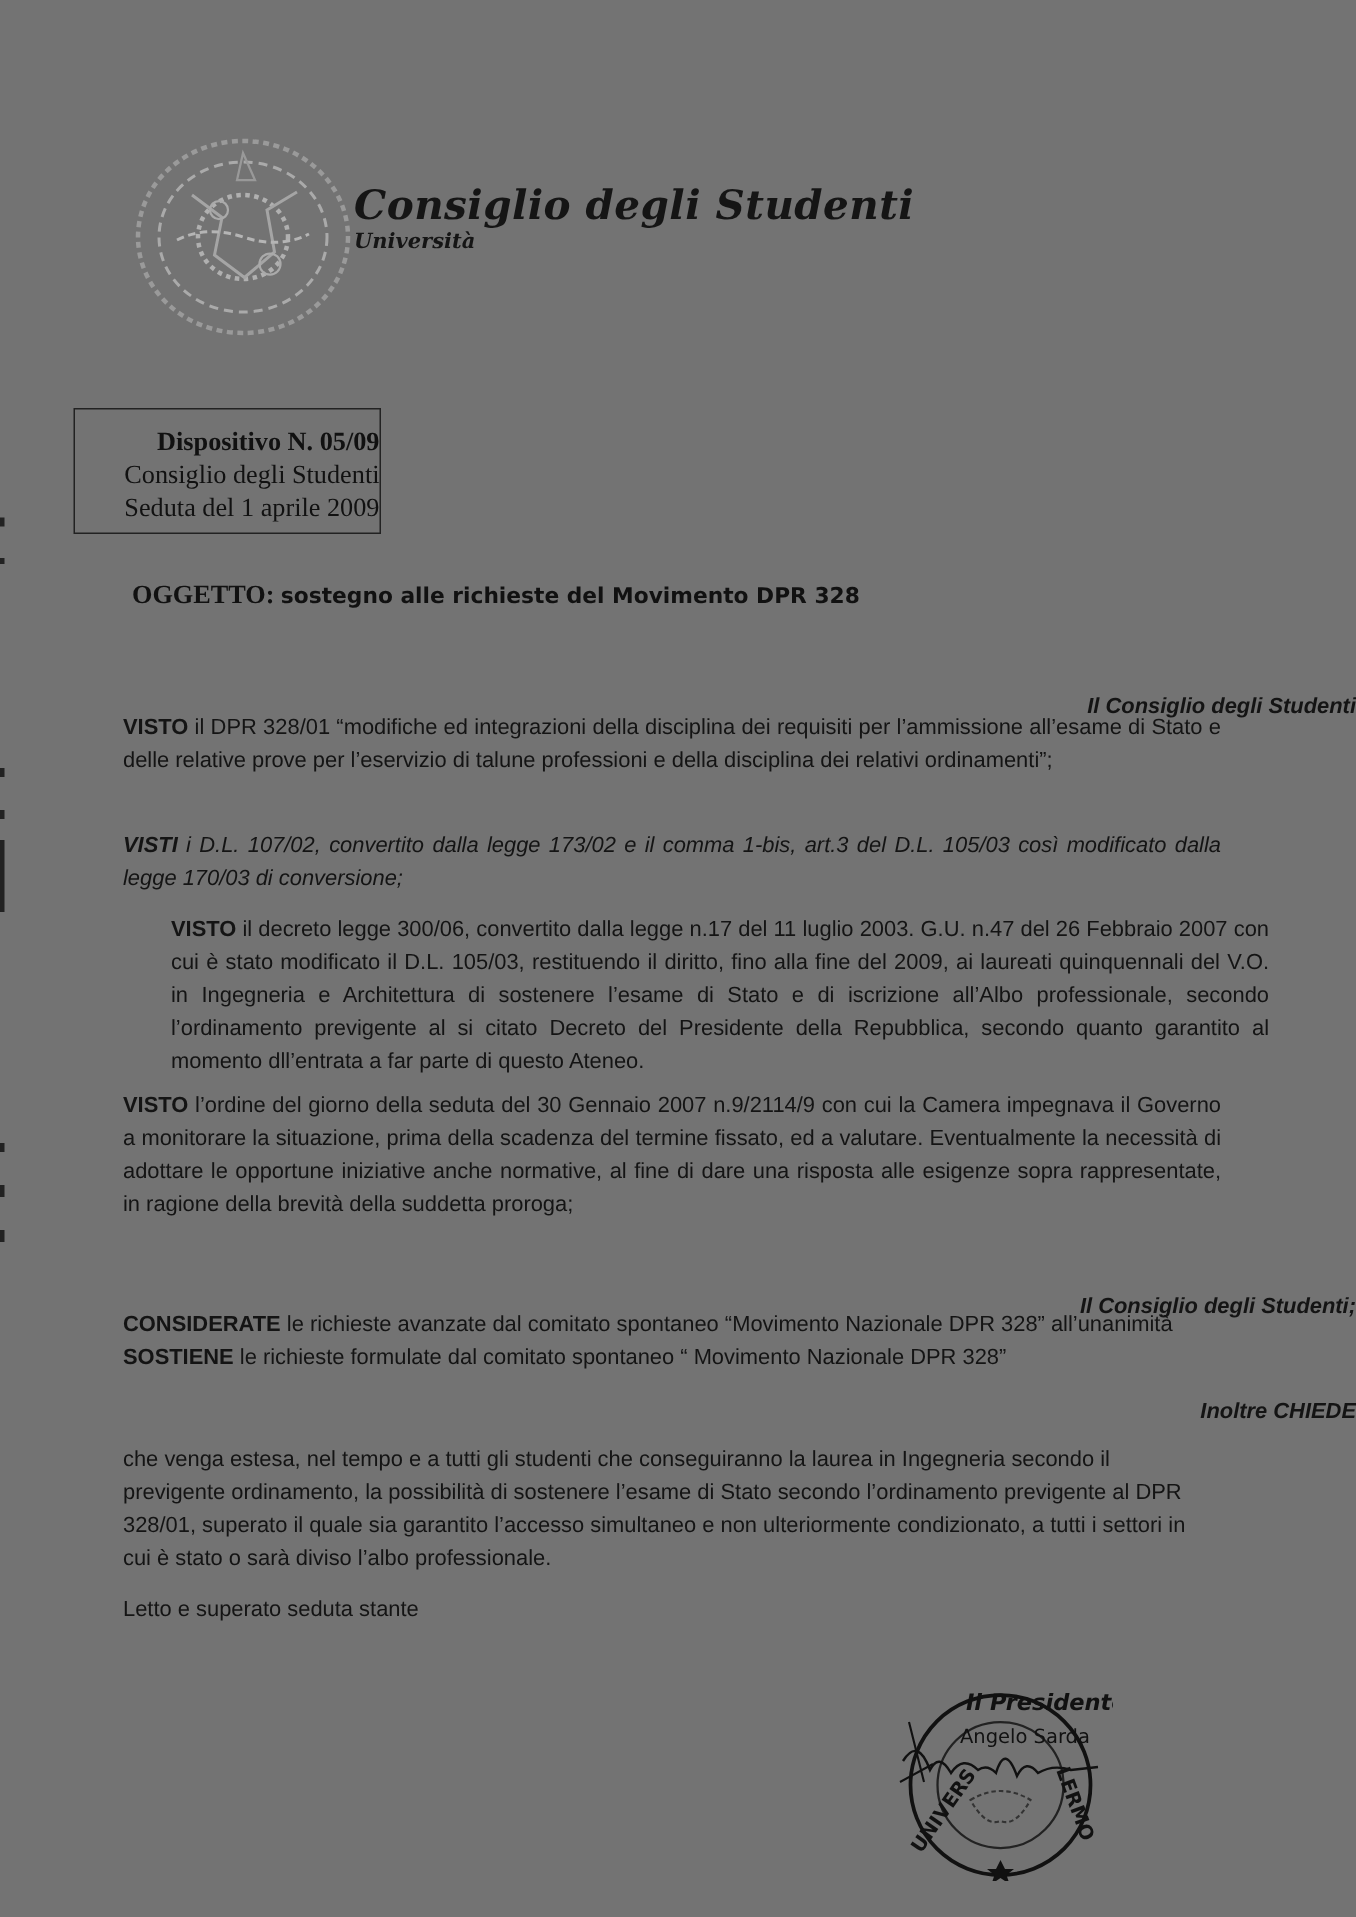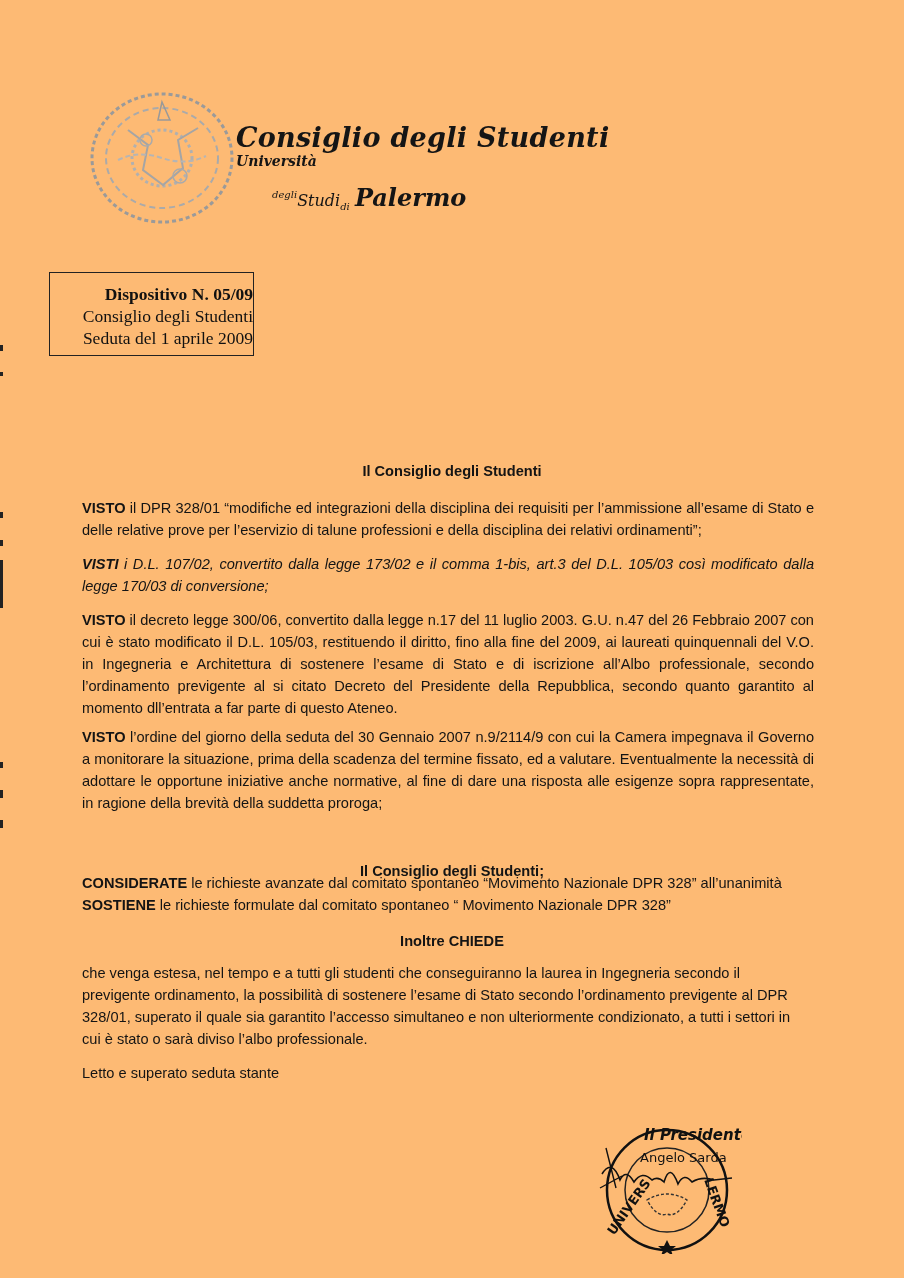--- a/index.html
+++ b/index.html
@@ -1,38 +1,38 @@
 <!DOCTYPE html>
 <html><head>
 <meta charset="utf-8">
 <style>
   html, body { margin: 0; padding: 0; background: #ffffff; }
   body { width: 904px; height: 1278px; position: relative; overflow: hidden; color: #111; }
-  .page { position: absolute; left: 0; top: 0; width: 904px; height: 1278px; background: #fdba74; }
+  .page { position: absolute; left: 0; top: 0; width: 904px; height: 1278px; background: #737373; }
 
   
   .seal { position: absolute; left: 88px; top: 90px; width: 148px; height: 136px; }
   .hdr-title { position: absolute; left: 236px; top: 122px; font-family: "DejaVu Serif", serif; font-style: italic; font-weight: bold; font-size: 27px; letter-spacing: 0.3px; color: #151515; white-space: nowrap; }
   .hdr-univ { position: absolute; left: 236px; top: 153px; font-family: "DejaVu Serif", serif; font-style: italic; font-weight: bold; font-size: 14px; color: #151515; white-space: nowrap; }
   .hdr-studi { position: absolute; left: 272px; top: 183px; font-family: "DejaVu Serif", serif; font-style: italic; color: #151515; white-space: nowrap; }
   .hdr-studi .sm { font-size: 10px; vertical-align: 8px; }
   .hdr-studi .md { font-size: 16px; }
   .hdr-studi .di { font-size: 10px; vertical-align: -4px; }
   .hdr-studi .lg { font-size: 24px; font-weight: bold; }
 
   
   .dispbox { position: absolute; left: 49px; top: 272px; width: 205px; height: 84px; border: 1.3px solid #222; padding: 10px 0 0 12px; box-sizing: border-box; font-family: "Liberation Serif", serif; font-size: 17.5px; line-height: 22px; color: #111; text-align: right; }
   .dispbox .b { font-weight: bold; }
 
   .oggetto { position: absolute; left: 88px; top: 386px; font-size: 17px; white-space: nowrap; color: #111; }
   .oggetto .lbl { font-family: "Liberation Serif", serif; font-weight: bold; font-size: 17.5px; }
   .oggetto .txt { font-family: "DejaVu Sans", sans-serif; font-weight: bold; font-size: 14.5px; }
 
   .body-text { font-family: "Liberation Sans", sans-serif; font-size: 14.6px; line-height: 22px; color: #141414; }
-  .center-h { position: absolute; left: 0; width: 904px; text-align: center; font-weight: bold; }
+  .center-h { position: absolute; left: 0; width: 904px; text-align: right; font-weight: bold; font-style: italic; }
   .para { position: absolute; left: 82px; width: 732px; text-align: justify; }
   .para b { font-weight: bold; }
   .para.ragged { text-align: left; }
 
   
   .edge-mark { position: absolute; left: 0; width: 3px; background: #222; }
 
   
   .stamp { position: absolute; left: 592px; top: 1118px; width: 150px; height: 136px; }
 </style>
@@ -47,43 +47,44 @@
     <ellipse cx="74" cy="68" rx="30" ry="28" fill="none" stroke="#b0b0b0" stroke-width="3" stroke-dasharray="3 3"></ellipse>
     <path d="M40 40 L60 55 L55 80 L75 95 L95 78 L90 50 L110 38" fill="none" stroke="#a5a5a5" stroke-width="2"></path>
     <path d="M30 70 Q50 60 74 68 Q98 76 118 66" fill="none" stroke="#b5b5b5" stroke-width="2" stroke-dasharray="5 3"></path>
     <path d="M74 12 L82 30 L70 30 Z" fill="none" stroke="#999" stroke-width="1.5"></path>
     <circle cx="58" cy="50" r="6" fill="none" stroke="#aaa" stroke-width="1.5"></circle>
     <circle cx="92" cy="86" r="7" fill="none" stroke="#aaa" stroke-width="1.5"></circle>
   </svg>
 
   <div class="hdr-title">Consiglio degli Studenti</div>
   <div class="hdr-univ">Università</div>
-  <div class="hdr-studi">
-    <span class="sm">degli</span><span class="md">Studi</span><span class="di">di</span>&nbsp;<span class="lg">Palermo</span>
-  </div>
 
   <div class="dispbox">
     <div class="b">Dispositivo N. 05/09</div>
     <div>Consiglio degli Studenti</div>
     <div>Seduta del 1 aprile 2009</div>
   </div>
 
+  <div class="oggetto">
+    <span class="lbl">OGGETTO:</span>
+    <span class="txt">sostegno alle richieste del Movimento DPR 328</span>
+  </div>
 
   <div class="body-text">
     <div class="center-h" style="top:460px;">Il Consiglio degli Studenti</div>
 
-    <div class="para" style="top:497px;">
+    <div class="para" style="top:474px;">
       <b>VISTO</b><span> il DPR 328/01 “modifiche ed integrazioni della disciplina dei requisiti per l’ammissione all’esame di Stato e delle relative prove per l’eservizio di talune professioni e della disciplina dei relativi ordinamenti”;</span>
     </div>
 
     <div class="para" style="top:553px;font-style:italic;">
       <b>VISTI</b><span> i D.L. 107/02, convertito dalla legge 173/02 e il comma 1-bis, art.3 del D.L. 105/03 così modificato dalla legge 170/03 di conversione;</span>
     </div>
 
-    <div class="para" style="top:609px;">
+    <div class="para" style="top:609px;margin-left:32px;">
       <b>VISTO</b><span> il decreto legge 300/06, convertito dalla legge n.17 del 11 luglio 2003. G.U. n.47 del 26 Febbraio 2007 con cui è stato modificato il D.L. 105/03, restituendo il diritto, fino alla fine del 2009, ai laureati quinquennali del V.O. in Ingegneria e Architettura di sostenere l’esame di Stato e di iscrizione all’Albo professionale, secondo l’ordinamento previgente al si citato Decreto del Presidente della Repubblica, secondo quanto garantito al momento dll’entrata a far parte di questo Ateneo.</span>
     </div>
 
     <div class="para" style="top:726px;">
       <b>VISTO</b><span> l’ordine del giorno della seduta del 30 Gennaio 2007 n.9/2114/9 con cui la Camera impegnava il Governo a monitorare la situazione, prima della scadenza del termine fissato, ed a valutare. Eventualmente la necessità di adottare le opportune iniziative anche normative, al fine di dare una risposta alle esigenze sopra rappresentate, in ragione della brevità della suddetta proroga;</span>
     </div>
 
     <div class="para ragged" style="top:826px;margin-top:46px;">
       <b>CONSIDERATE</b><span> le richieste avanzate dal comitato spontaneo “Movimento Nazionale DPR 328” all’unanimità</span>
     </div>

